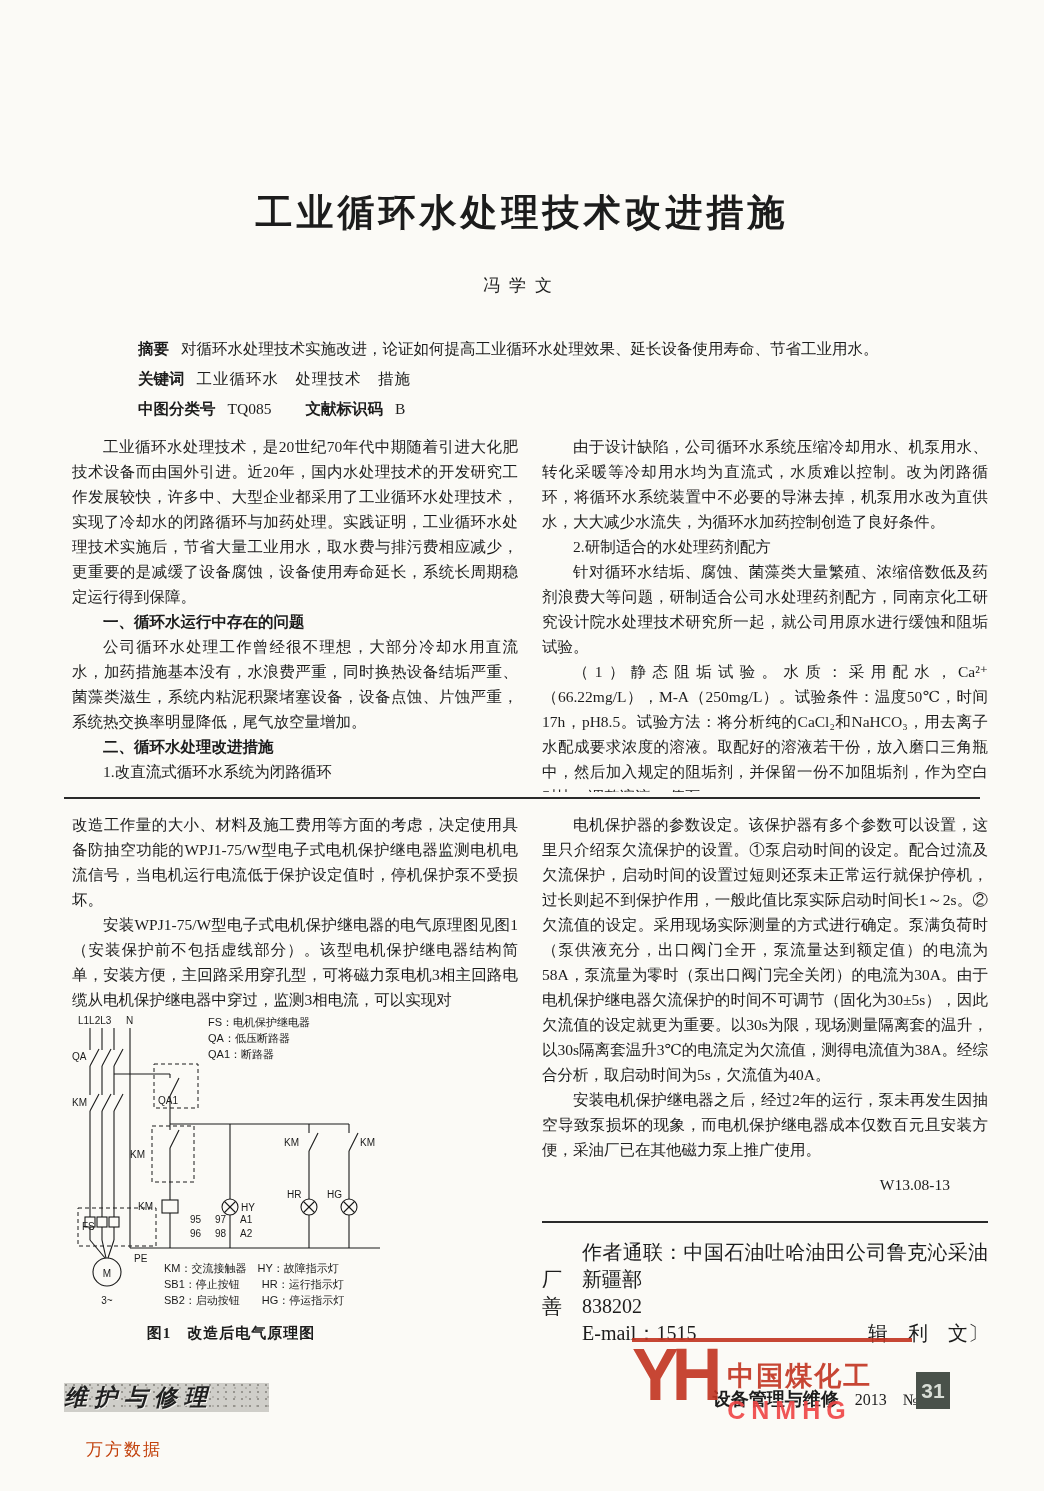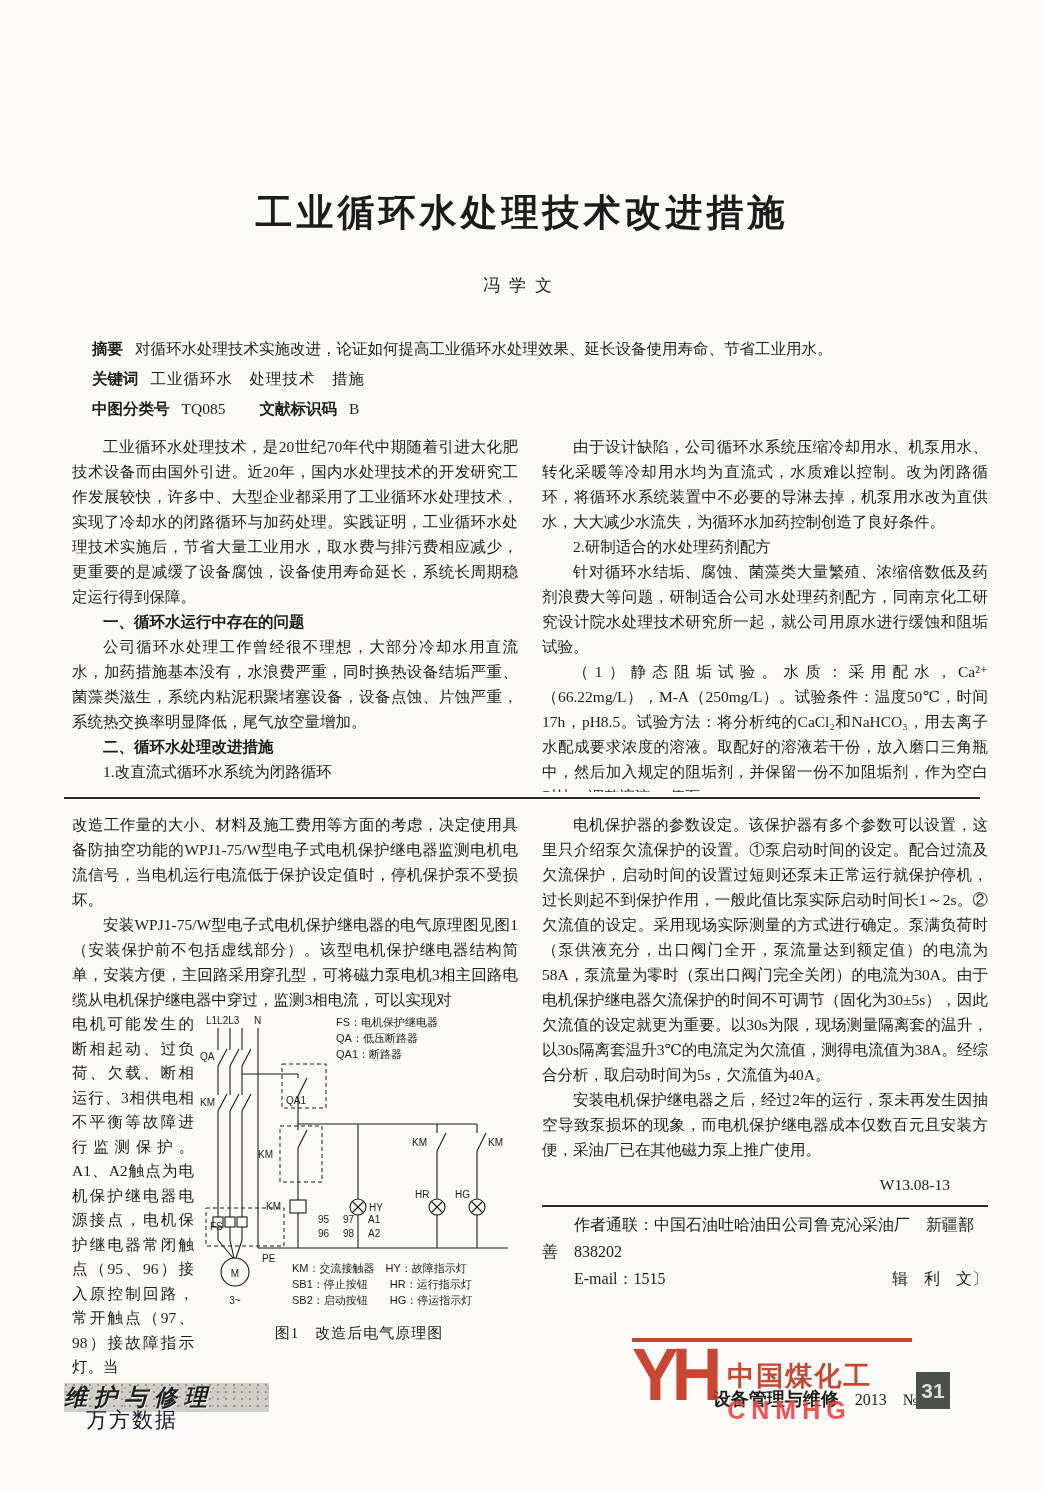--- a/index.html
+++ b/index.html
@@ -12,45 +12,45 @@
   
   .title {
     position:absolute; top:188px; left:0; width:100%;
     text-align:center; font-size:37px; font-weight:bold; letter-spacing:4px;
   }
   .author {
     position:absolute; top:274px; left:0; width:100%;
     text-align:center; font-size:17px; letter-spacing:9px;
   }
   .meta { position:absolute; top:334px; left:92px; width:860px; font-size:15.5px; line-height:30px; }
-  .meta .row { white-space:nowrap; overflow:hidden; }
+  .meta .row { white-space:nowrap; overflow:hidden;margin-left:46px; }
   .meta .lab { font-family:"Liberation Sans","DejaVu Sans",sans-serif; font-weight:bold; margin-right:12px; }
   .meta .gap { display:inline-block; width:34px; }
   .meta .kw  { letter-spacing:1px; }
   
   .cols { position:absolute; left:72px; width:916px; display:flex; gap:24px; }
   .cols.top    { top:434px;  height:358px; overflow:hidden; }
   .cols.bottom { top:812px;  height:564px; overflow:hidden; }
   .col { width:446px; font-size:15.5px; line-height:25px; text-align:justify; }
   .col p { margin:0; }
   .ind { text-indent:2em; }
   .h {
     font-family:"Liberation Sans","DejaVu Sans",sans-serif;
     font-weight:bold; text-indent:2em;
   }
   .mid-divider { position:absolute; top:797px; left:64px; width:916px; border-top:2px solid #2a2a2a; }
   
   .fig-row { display:flex; gap:6px; align-items:flex-start; }
   .side { width:122px; font-size:15.5px; line-height:24.5px; text-align:justify; }
   .figure { width:318px; }
-  .caption { text-align:center; font-size:15px; font-weight:normal; margin-top:2px; letter-spacing:1px; }
+  .caption { text-align:center; font-size:15px; font-weight:bold; margin-top:2px; letter-spacing:1px; }
   svg text { font-family:"Liberation Sans","DejaVu Sans",sans-serif; }
   
   .docid { text-align:right; padding-right:38px; margin:10px 0 6px 0 !important; }
-  .contact { border-top:2px solid #2a2a2a; margin-top:8px; padding-top:4px; font-size:16px; line-height:27px; }
+  .contact { border-top:2px solid #2a2a2a; margin-top:24px; padding-top:16px; font-size:20px; line-height:27px; }
   .email-row { display:flex; justify-content:space-between; padding-left:2em; }
   
   .watermark { position:absolute; left:632px; top:1338px; width:280px; opacity:.9; z-index:5; }
   .wm-rule { height:4px; background:#c23320; }
   .wm-row { display:flex; align-items:flex-start; }
   .wm-mono {
     font-family:"Liberation Sans","DejaVu Sans",sans-serif; font-weight:bold;
     font-size:70px; line-height:62px; letter-spacing:-7px; color:#c23320;
     transform:scaleY(1.05); transform-origin:top left;
   }
@@ -79,21 +79,21 @@
   }
   .footer-right { position:absolute; right:118px; top:1387px; white-space:nowrap; }
   .journal { font-family:"Liberation Sans","DejaVu Sans",sans-serif; font-weight:bold; font-size:18px; }
   .issue { font-size:16px; margin-left:12px; }
   .page-badge {
     position:absolute; right:94px; top:1372px; width:34px; height:37px;
     background:#49514a; color:#d9ded7;
     display:flex; align-items:center; justify-content:center;
     font-family:"Liberation Sans","DejaVu Sans",sans-serif; font-size:21px; font-weight:bold;
   }
-  .wanfang { position:absolute; left:86px; top:1406px; font-size:21px; color:#0f172a; letter-spacing:2px; }
+  .wanfang { position:absolute; left:86px; top:1438px; font-size:17px; color:#c2410c; letter-spacing:2px; }
 </style>
 </head>
 <body>
 
 <div class="page">
 
   <h1 class="title">工业循环水处理技术改进措施</h1>
   <div class="author">冯学文</div>
 
   <div class="meta">
@@ -124,21 +124,20 @@
     </div>
   </div>
 
   <div class="mid-divider"></div>
 
   <div class="cols bottom">
     <div class="col">
       <p>改造工作量的大小、材料及施工费用等方面的考虑，决定使用具备防抽空功能的WPJ1-75/W型电子式电机保护继电器监测电机电流信号，当电机运行电流低于保护设定值时，停机保护泵不受损坏。</p>
       <p class="ind">安装WPJ1-75/W型电子式电机保护继电器的电气原理图见图1（安装保护前不包括虚线部分）。该型电机保护继电器结构简单，安装方便，主回路采用穿孔型，可将磁力泵电机3相主回路电缆从电机保护继电器中穿过，监测3相电流，可以实现对</p>
       <div class="fig-row">
-        <div class="side">电机可能发生的断相起动、过负荷、欠载、断相运行、3相供电相不平衡等故障进行监测保护。A1、A2触点为电机保护继电器电源接点，电机保护继电器常闭触点（95、96）接入原控制回路，常开触点（97、98）接故障指示灯。当</div>
         <figure class="figure">
           <svg width="318" height="300" viewBox="0 0 318 300">
 
             <g stroke="#1a1a1a" stroke-width="1.1" fill="none">
               <line x1="18" y1="16" x2="18" y2="38"></line>
                 <line x1="18" y1="54" x2="27" y2="37"></line>
                 <line x1="18" y1="54" x2="18" y2="83"></line>
                 <line x1="18" y1="99" x2="27" y2="82"></line>
                 <line x1="18" y1="99" x2="18" y2="205"></line>
               <line x1="30" y1="16" x2="30" y2="38"></line>

